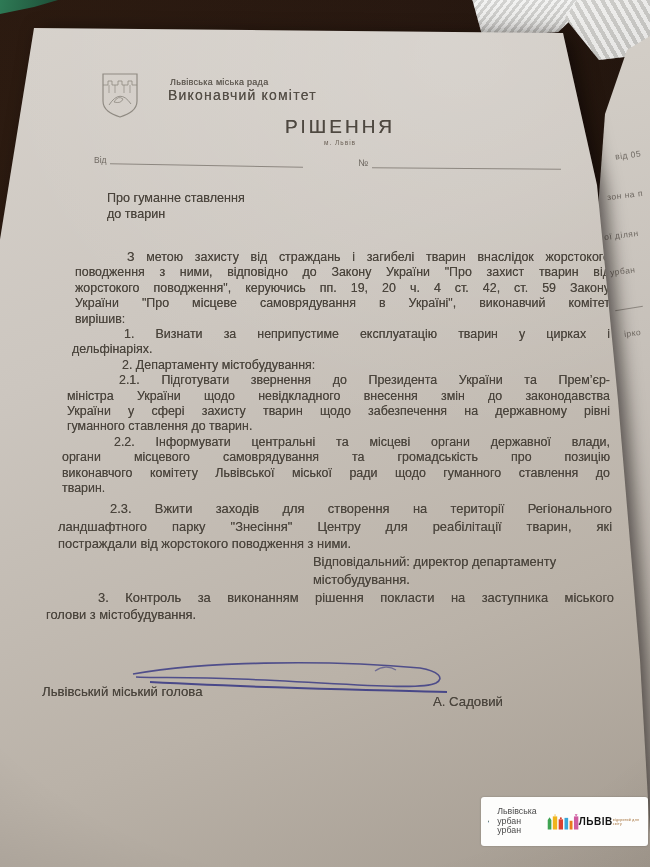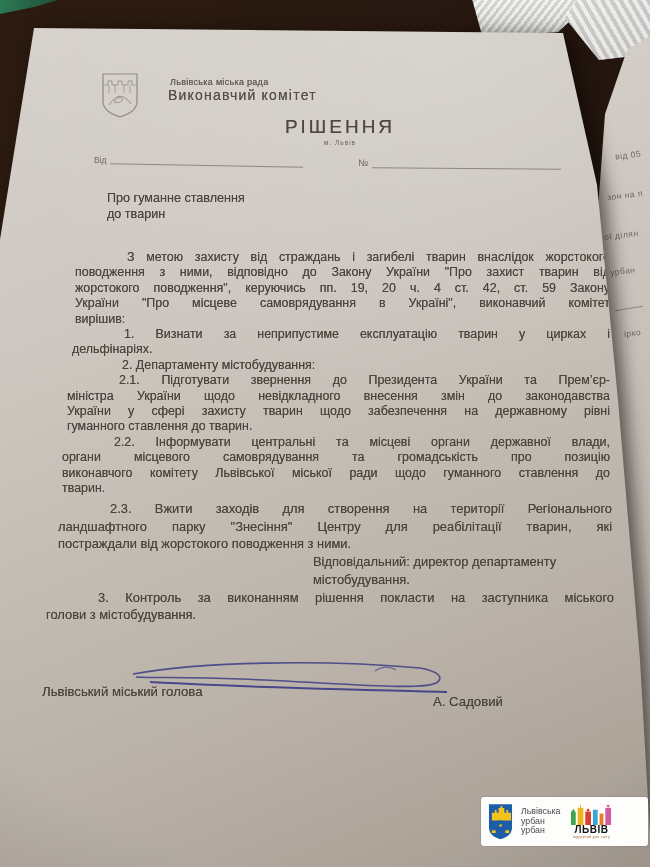--- a/index.html
+++ b/index.html
@@ -80,21 +80,21 @@
 
   
   #vignette{inset:0;pointer-events:none;
         background:radial-gradient(120% 95% at 50% 42%, transparent 62%, rgba(18,10,5,.20));}
 
   
   #footer-bar{left:481px;top:797px;width:167px;height:49px;background:#fdfdfc;
         border-radius:3px;display:flex;align-items:center;gap:8px;padding:0 7px;
         box-sizing:border-box;box-shadow:0 0 2px rgba(0,0,0,.25);}
   #badge-org{font-size:8.8px;line-height:9.8px;color:#4c4c4c;}
-  #badge-city{display:flex;flex-direction:column;align-items:center;margin-left:2px;}
+  #badge-city{display:flex;align-items:center;margin-left:2px;}
   #city-wordmark{font-size:10px;font-weight:bold;letter-spacing:.5px;color:#141414;line-height:10px;}
   #city-tagline{font-size:3.5px;color:#a06a30;letter-spacing:.3px;line-height:4px;}
 </style>
 </head>
 <body>
 
 <div id="desk" class="abs"></div>
 <div id="green-object" class="abs"></div>
 <div id="plastic-a" class="abs"></div>
 <div id="plastic-b" class="abs"></div>

